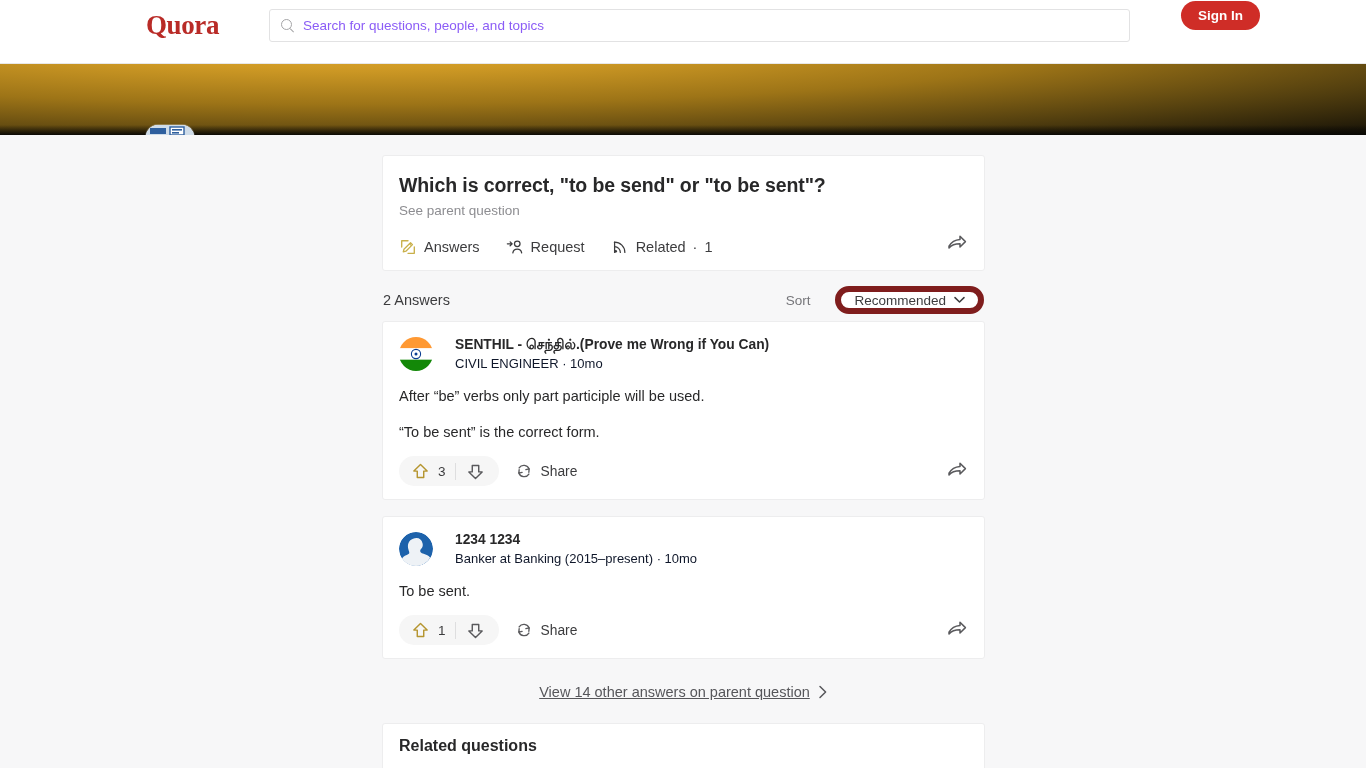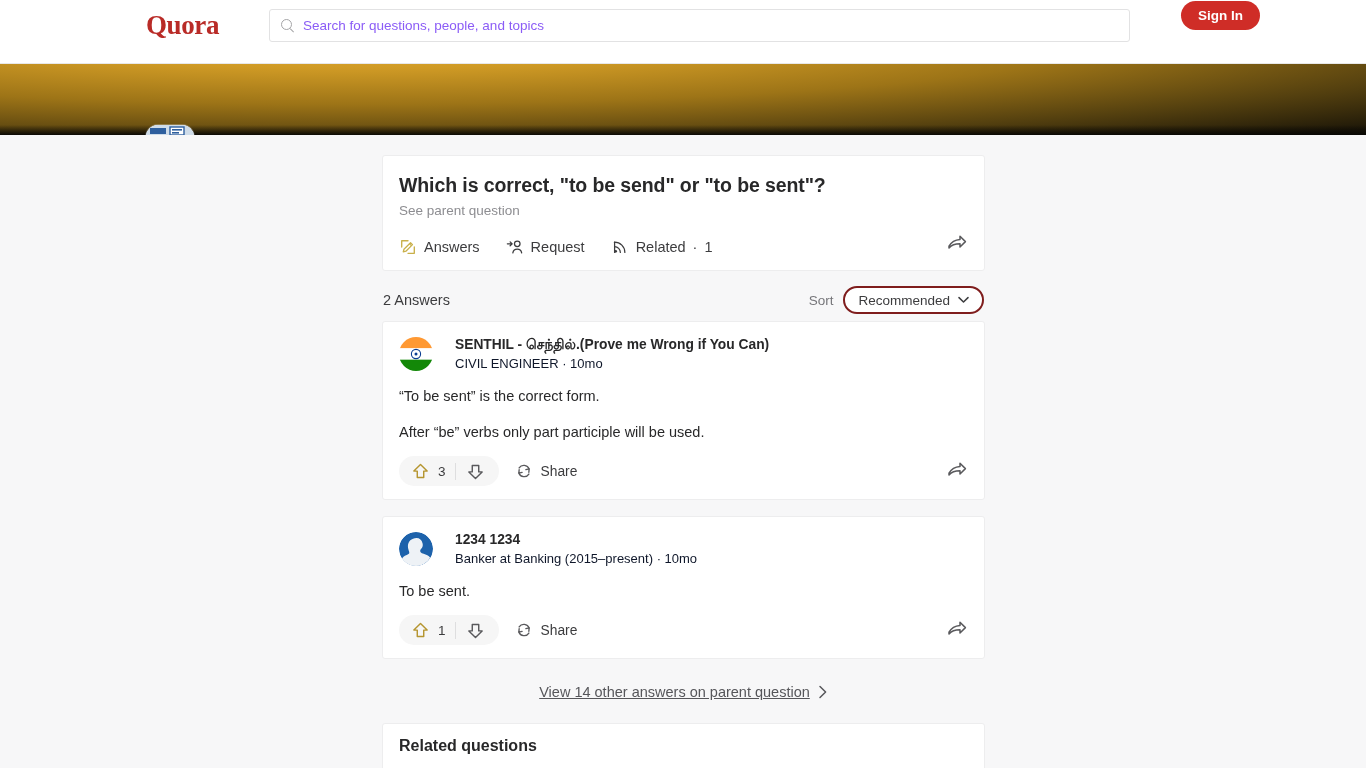--- a/index.html
+++ b/index.html
@@ -192,27 +192,27 @@
     justify-content: space-between;
     height: 42px;
     margin-top: 8px;
     padding: 0 1px;
   }
   .answers-count {
     font-size: 14.5px;
     color: #3c3c3e;
     font-weight: normal;
   }
-  .sort-wrap { display: flex; align-items: center; gap: 10px; }
+  .sort-wrap { display: flex; align-items: center; gap: 25px; }
   .sort-label { font-size: 13.5px; color: #76767a; }
   .sort-btn {
     display: flex;
     align-items: center;
     gap: 8px;
-    border: 2px solid #7f1d1d;
+    border: 6px solid #7f1d1d;
     border-radius: 16px;
     height: 28px;
     padding: 0 13px;
     background: #fff;
     font-size: 13.5px;
     color: #3c3c3e;
     font-family: "Liberation Sans", sans-serif;
     cursor: pointer;
   }
 
@@ -414,22 +414,22 @@
           <circle cx="17" cy="17" r="1.5" fill="#0a3d91"></circle>
         </svg>
       </div>
       <div>
         <div class="a-name">SENTHIL - செந்தில்.(Prove me Wrong if You Can)</div>
         <div class="a-cred">CIVIL ENGINEER · 10mo</div>
       </div>
     </div>
 
     <div class="a-body">
+      <p>After “be” verbs only part participle will be used.</p>
       <p>“To be sent” is the correct form.</p>
-      <p>After “be” verbs only part participle will be used.</p>
     </div>
 
     <div class="a-foot">
       <div class="vote-pill">
         <div class="vote-up">
           <svg width="19" height="19" viewBox="0 0 20 20">
             <path d="M10 2.6 L17 9.6 L13.4 9.6 L13.4 16.4 L6.6 16.4 L6.6 9.6 L3 9.6 Z" fill="none" stroke="#b5952f" stroke-width="1.5" stroke-linejoin="round"></path>
           </svg>
           <span class="vote-count">3</span>
         </div>

